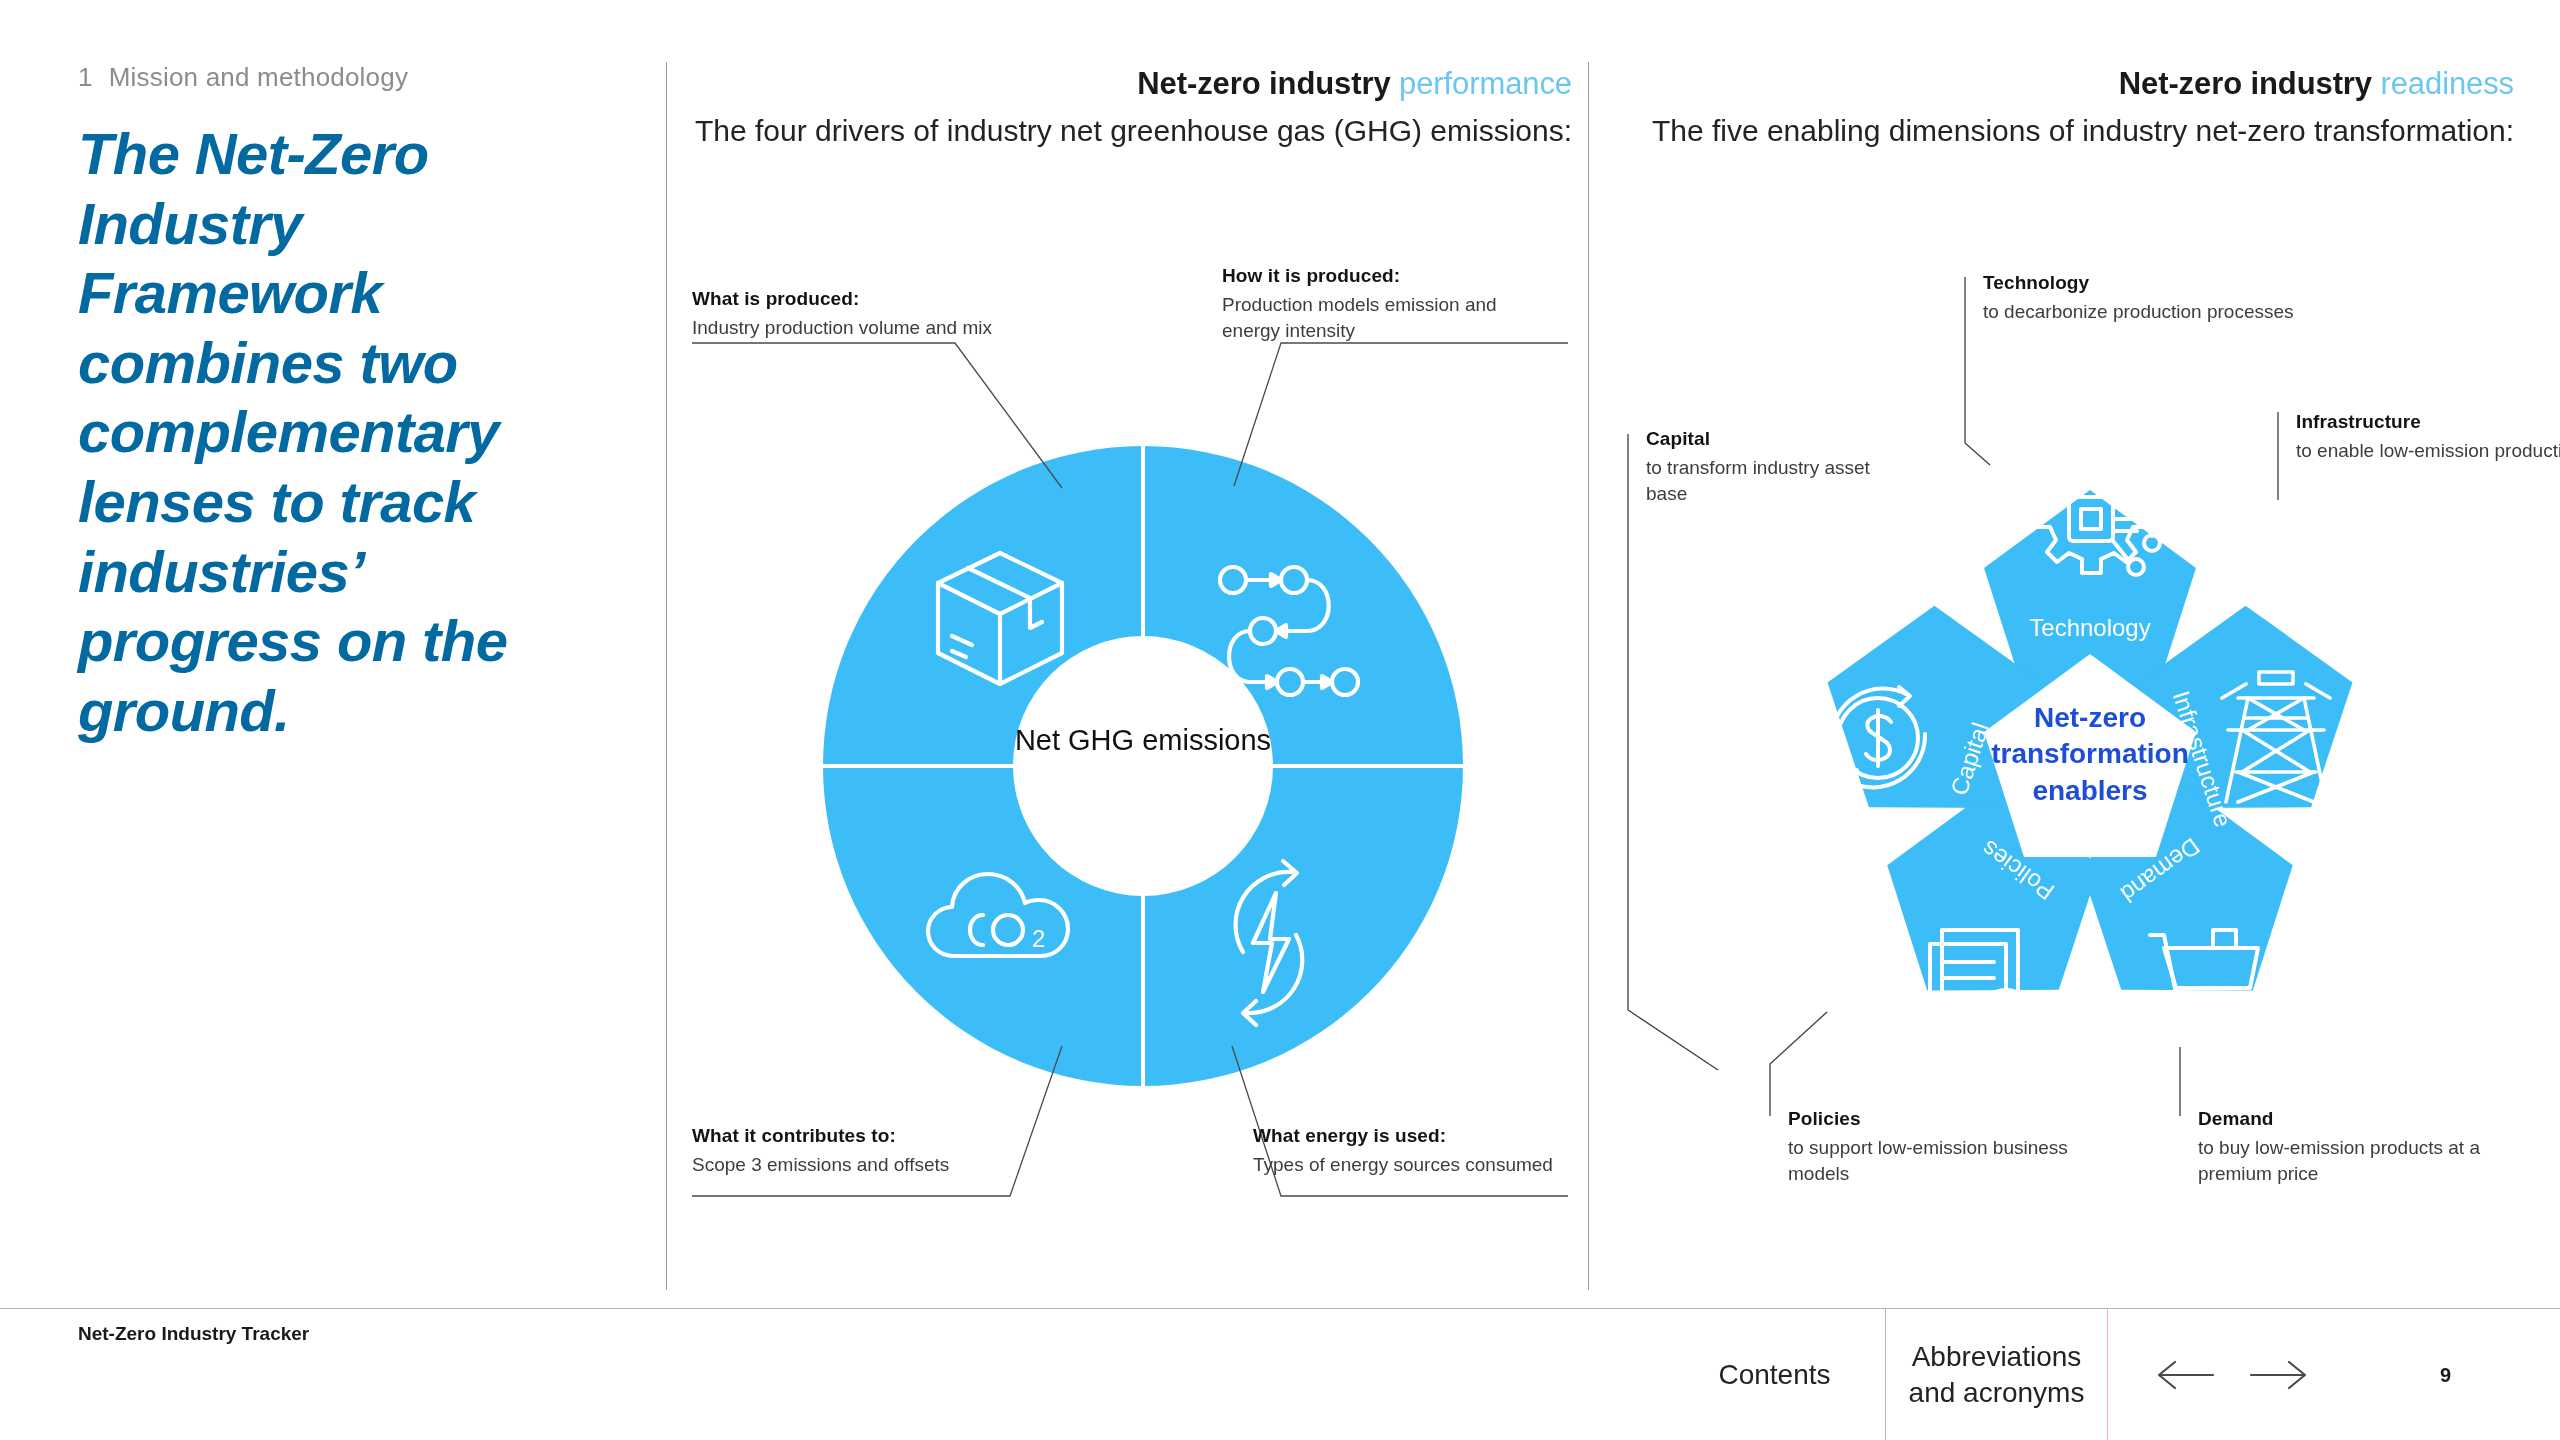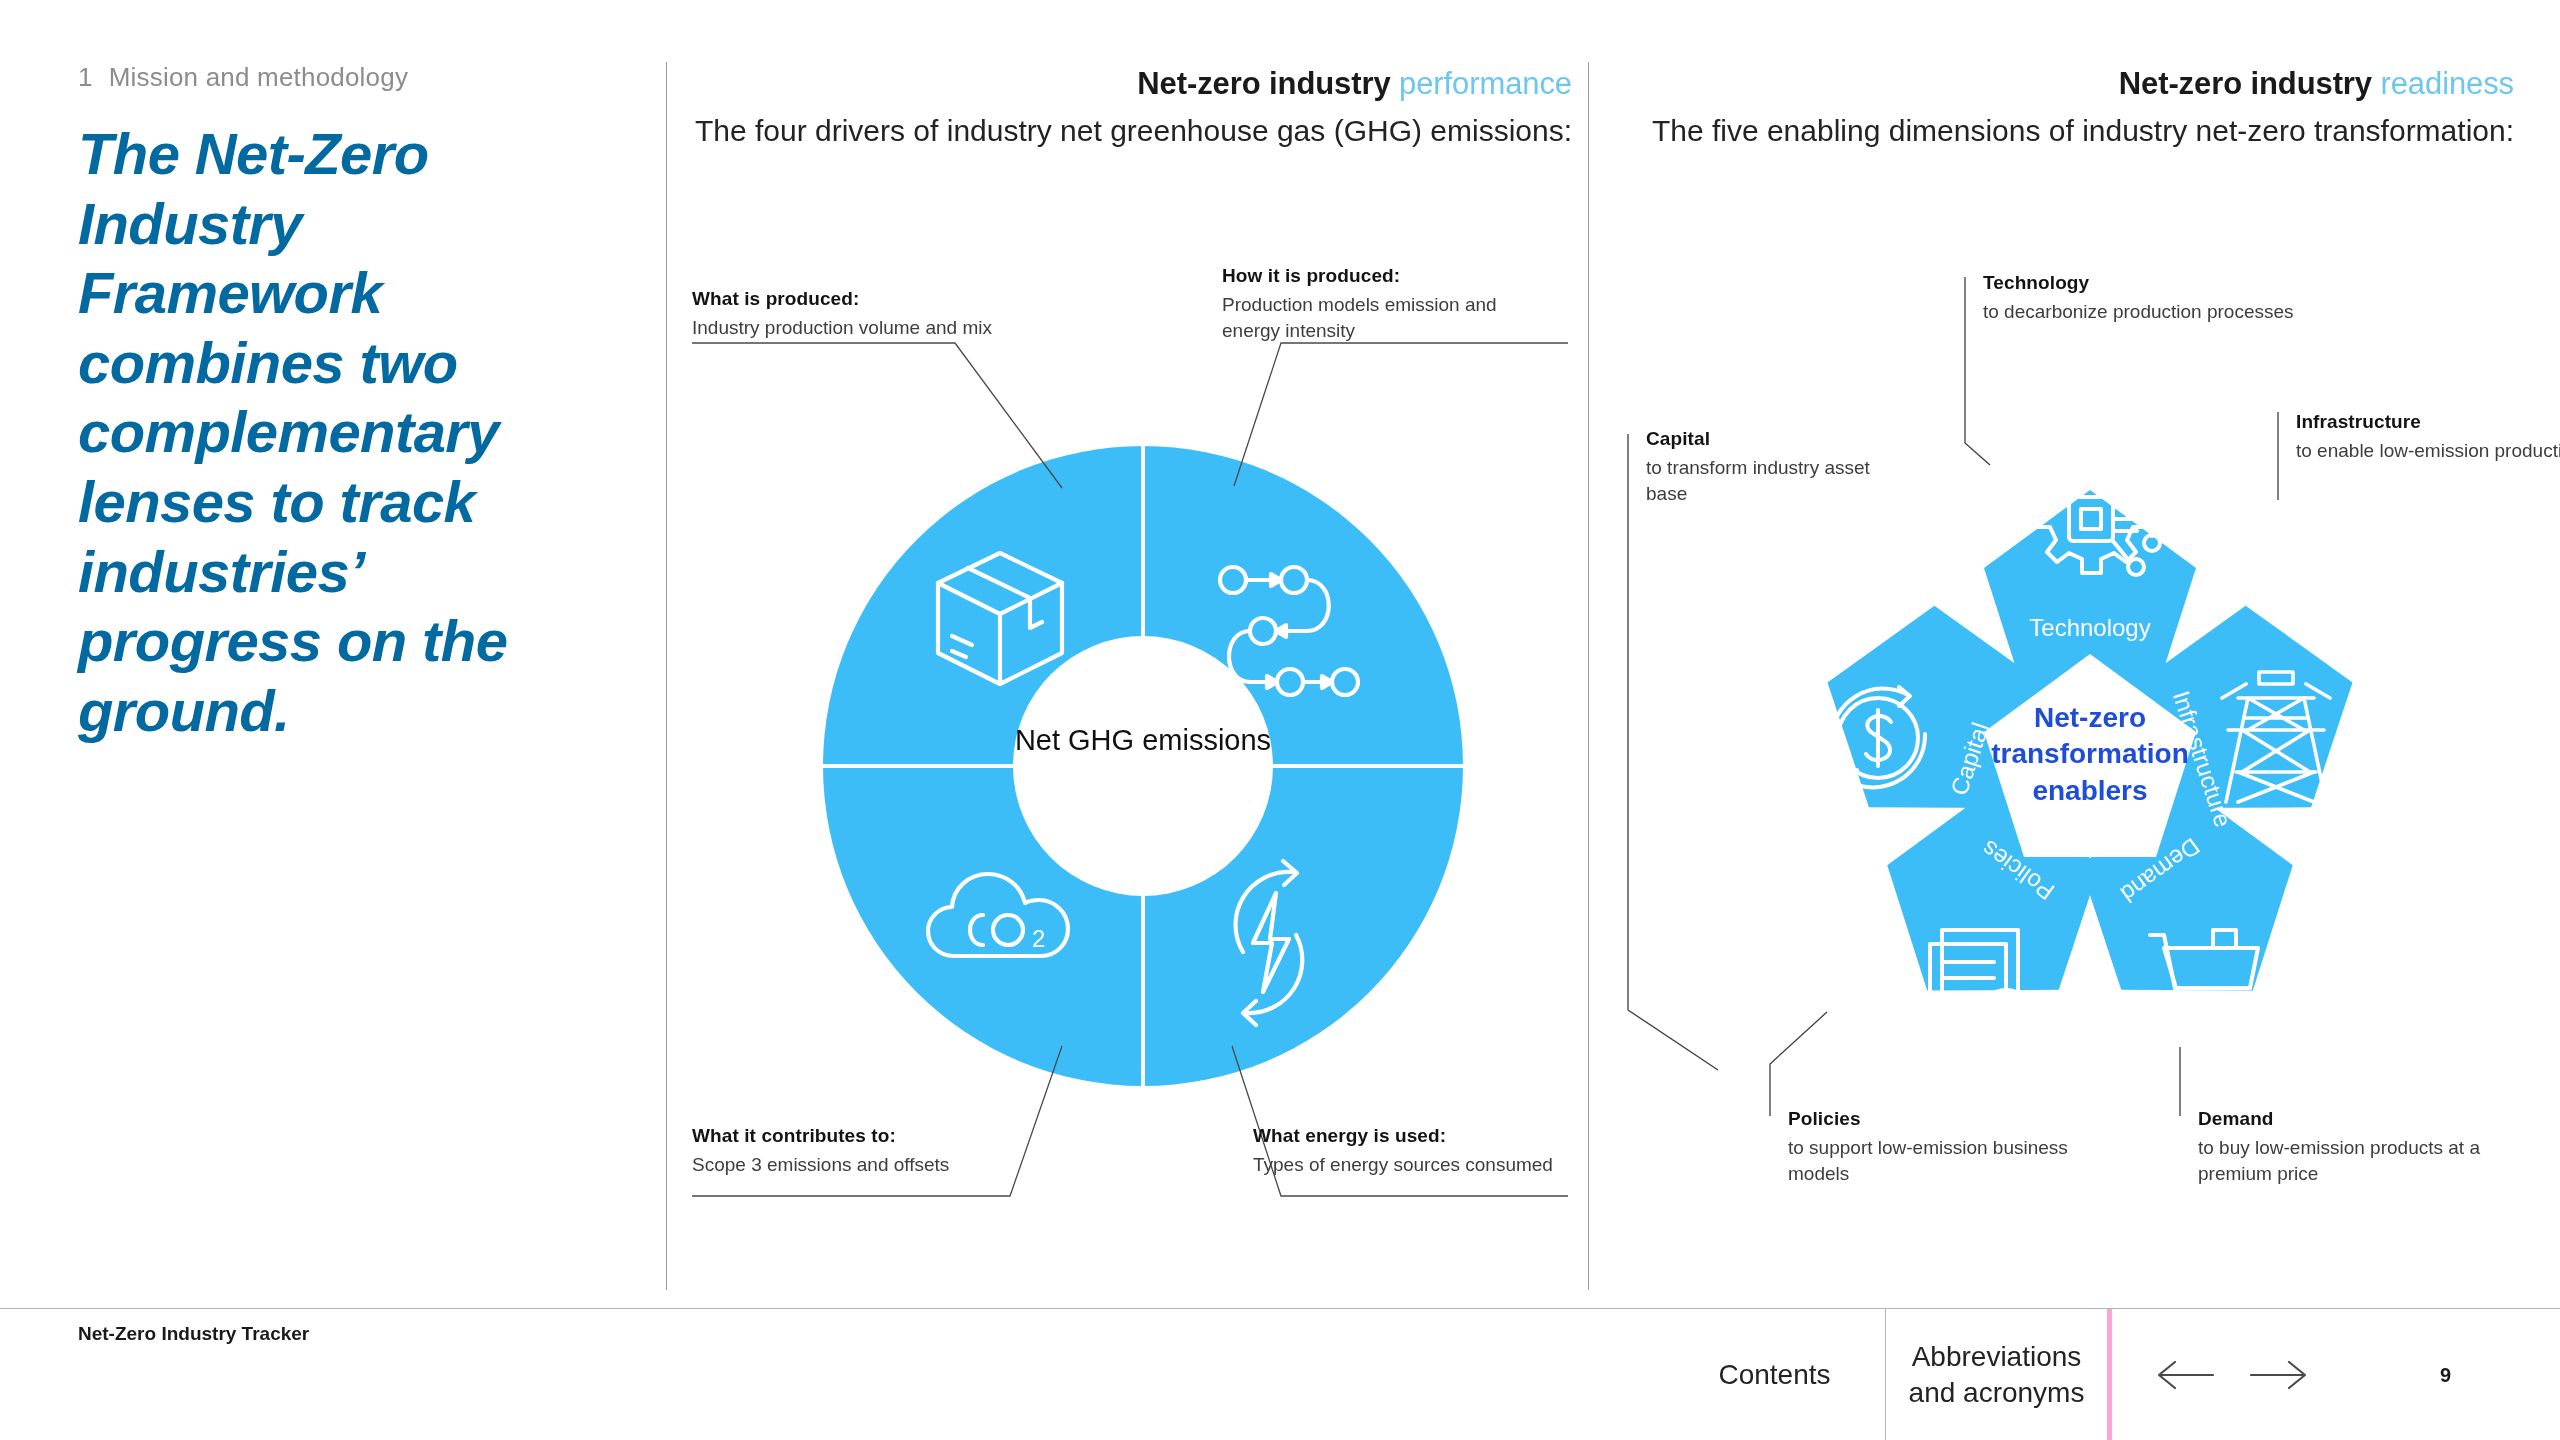--- a/index.html
+++ b/index.html
@@ -168,21 +168,21 @@
     line-height: 1.28;
   }
   #footer-contents {
     left: 1665px;
     width: 219px;
   }
   #footer-abbrev {
     left: 1885px;
     width: 221px;
     border-left: 1px solid #b5b5b5;
-    border-right: 5px solid #f9a8d4;
+    border-right: 1px solid #f9a8d4;
   }
   #footer-nav {
     left: 2107px;
     width: 250px;
     gap: 30px;
   }
   #footer-page {
     position: absolute;
     left: 2440px;
     top: 1375px;

